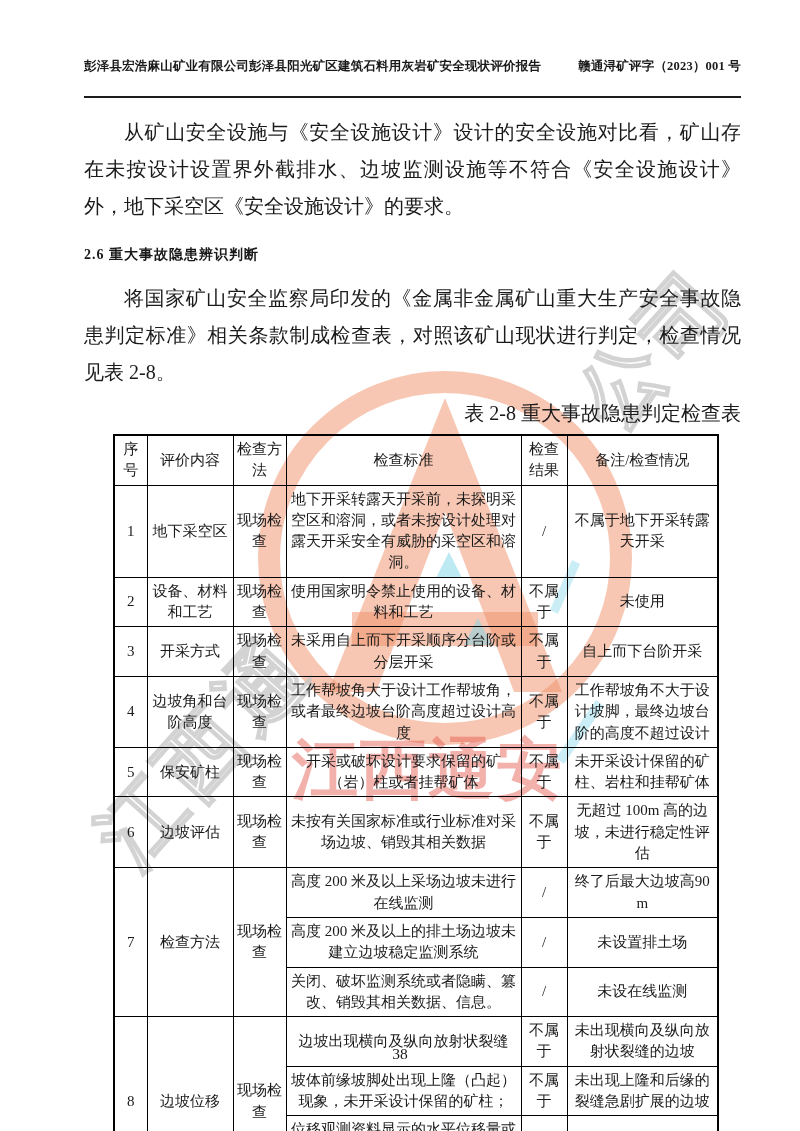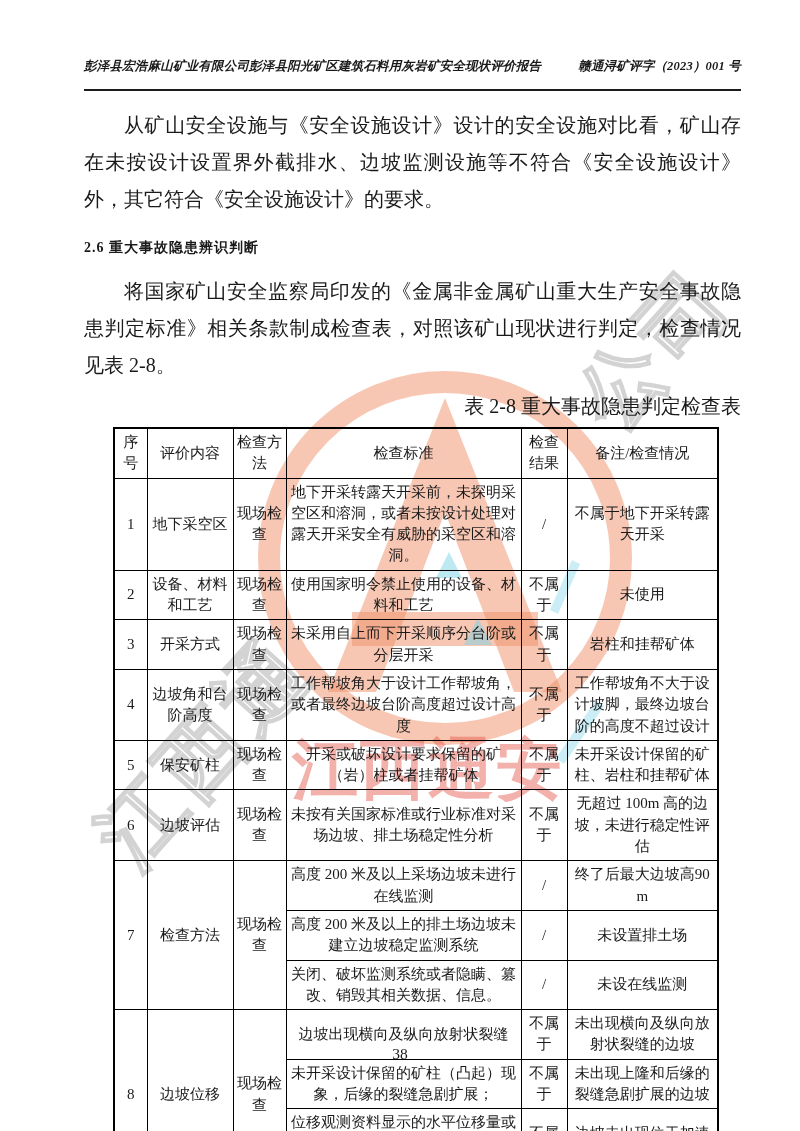--- a/index.html
+++ b/index.html
@@ -12,21 +12,21 @@
   .wm-layer{position:absolute;inset:0;z-index:0;pointer-events:none;}
   .wm-outline{fill:none;stroke:#c7c7c7;stroke-width:1.8;opacity:.78;
     font-family:"Liberation Serif","DejaVu Serif",serif;font-weight:bold;}
   .wm-stamp-text{fill:#e4564a;fill-opacity:.46;font-weight:bold;
     font-family:"Liberation Serif","DejaVu Serif",serif;letter-spacing:2px;}
   
   .content{position:absolute;left:84px;top:0;width:657px;z-index:1;}
   .doc-header{
     margin-top:58px;display:flex;justify-content:space-between;align-items:flex-end;
     font-size:12.5px;font-weight:bold;letter-spacing:.2px;
-    border-bottom:2px solid #1c1c1c;padding-bottom:14px;font-style:italic;
+    border-bottom:2px solid #1c1c1c;padding-bottom:21px;
   }
   .doc-header .right{white-space:nowrap;margin-left:0;}
   .para{
     font-size:20px;line-height:37px;text-align:justify;text-indent:2em;
     margin:16px 0 0 0;
   }
   .sec-heading{
     font-size:14px;font-weight:bold;margin:21px 0 0 0;letter-spacing:1px;
   }
   .tbl-caption{
@@ -72,21 +72,21 @@
   </svg>
 </div>
 
 <div class="content">
 
   <div class="doc-header">
     <span class="left">彭泽县宏浩麻山矿业有限公司彭泽县阳光矿区建筑石料用灰岩矿安全现状评价报告</span>
     <span class="right">赣通浔矿评字（2023）001 号</span>
   </div>
 
-  <p class="para">从矿山安全设施与《安全设施设计》设计的安全设施对比看，矿山存在未按设计设置界外截排水、边坡监测设施等不符合《安全设施设计》外，其它符合《安全设施设计》的要求。</p>
+  <p class="para">从矿山安全设施与《安全设施设计》设计的安全设施对比看，矿山存在未按设计设置界外截排水、边坡监测设施等不符合《安全设施设计》外，地下采空区《安全设施设计》的要求。</p>
 
   <div class="sec-heading">2.6 重大事故隐患辨识判断</div>
 
   <p class="para">将国家矿山安全监察局印发的《金属非金属矿山重大生产安全事故隐患判定标准》相关条款制成检查表，对照该矿山现状进行判定，检查情况见表 2-8。</p>
 
   <div class="tbl-caption">表 2-8 重大事故隐患判定检查表</div>
 
   <table class="inspection">
     <colgroup>
       <col class="w-no">
@@ -122,21 +122,21 @@
           <td>使用国家明令禁止使用的设备、材料和工艺</td>
           <td>不属于</td>
           <td>未使用</td>
         </tr>
         <tr>
           <td>3</td>
           <td>开采方式</td>
           <td>现场检查</td>
           <td>未采用自上而下开采顺序分台阶或分层开采</td>
           <td>不属于</td>
-          <td>岩柱和挂帮矿体</td>
+          <td>自上而下台阶开采</td>
         </tr>
         <tr>
           <td>4</td>
           <td>边坡角和台阶高度</td>
           <td>现场检查</td>
           <td>工作帮坡角大于设计工作帮坡角，或者最终边坡台阶高度超过设计高度</td>
           <td>不属于</td>
           <td>工作帮坡角不大于设计坡脚，最终边坡台阶的高度不超过设计</td>
         </tr>
         <tr>
@@ -144,21 +144,21 @@
           <td>保安矿柱</td>
           <td>现场检查</td>
           <td>开采或破坏设计要求保留的矿（岩）柱或者挂帮矿体</td>
           <td>不属于</td>
           <td>未开采设计保留的矿柱、岩柱和挂帮矿体</td>
         </tr>
         <tr>
           <td>6</td>
           <td>边坡评估</td>
           <td>现场检查</td>
-          <td>未按有关国家标准或行业标准对采场边坡、排土场稳定性分析</td>
+          <td>未按有关国家标准或行业标准对采场边坡、销毁其相关数据</td>
           <td>不属于</td>
           <td>无超过 100m 高的边坡，未进行稳定性评估</td>
         </tr>
         <tr>
           <td rowspan="3">7</td>
           <td rowspan="3">检查方法</td>
           <td rowspan="3">现场检查</td>
           <td>高度 200 米及以上采场边坡未进行在线监测</td>
           <td>/</td>
           <td>终了后最大边坡高90m</td>
@@ -175,21 +175,21 @@
         </tr>
         <tr>
           <td rowspan="3">8</td>
           <td rowspan="3">边坡位移</td>
           <td rowspan="3">现场检查</td>
           <td>边坡出现横向及纵向放射状裂缝</td>
           <td>不属于</td>
           <td>未出现横向及纵向放射状裂缝的边坡</td>
         </tr>
         <tr>
-          <td>未开采设计保留的矿柱（凸起）现象，后缘的裂缝急剧扩展；</td>
+          <td>坡体前缘坡脚处出现上隆（凸起）现象，未开采设计保留的矿柱；</td>
           <td>不属于</td>
           <td>未出现上隆和后缘的裂缝急剧扩展的边坡</td>
         </tr>
         <tr>
           <td>位移观测资料显示的水平位移量或者垂直位移量出现加速变化的趋势。</td>
           <td>不属于</td>
           <td>边坡未出现位于加速变化的趋势</td>
         </tr>
       </tbody>
   </table>

